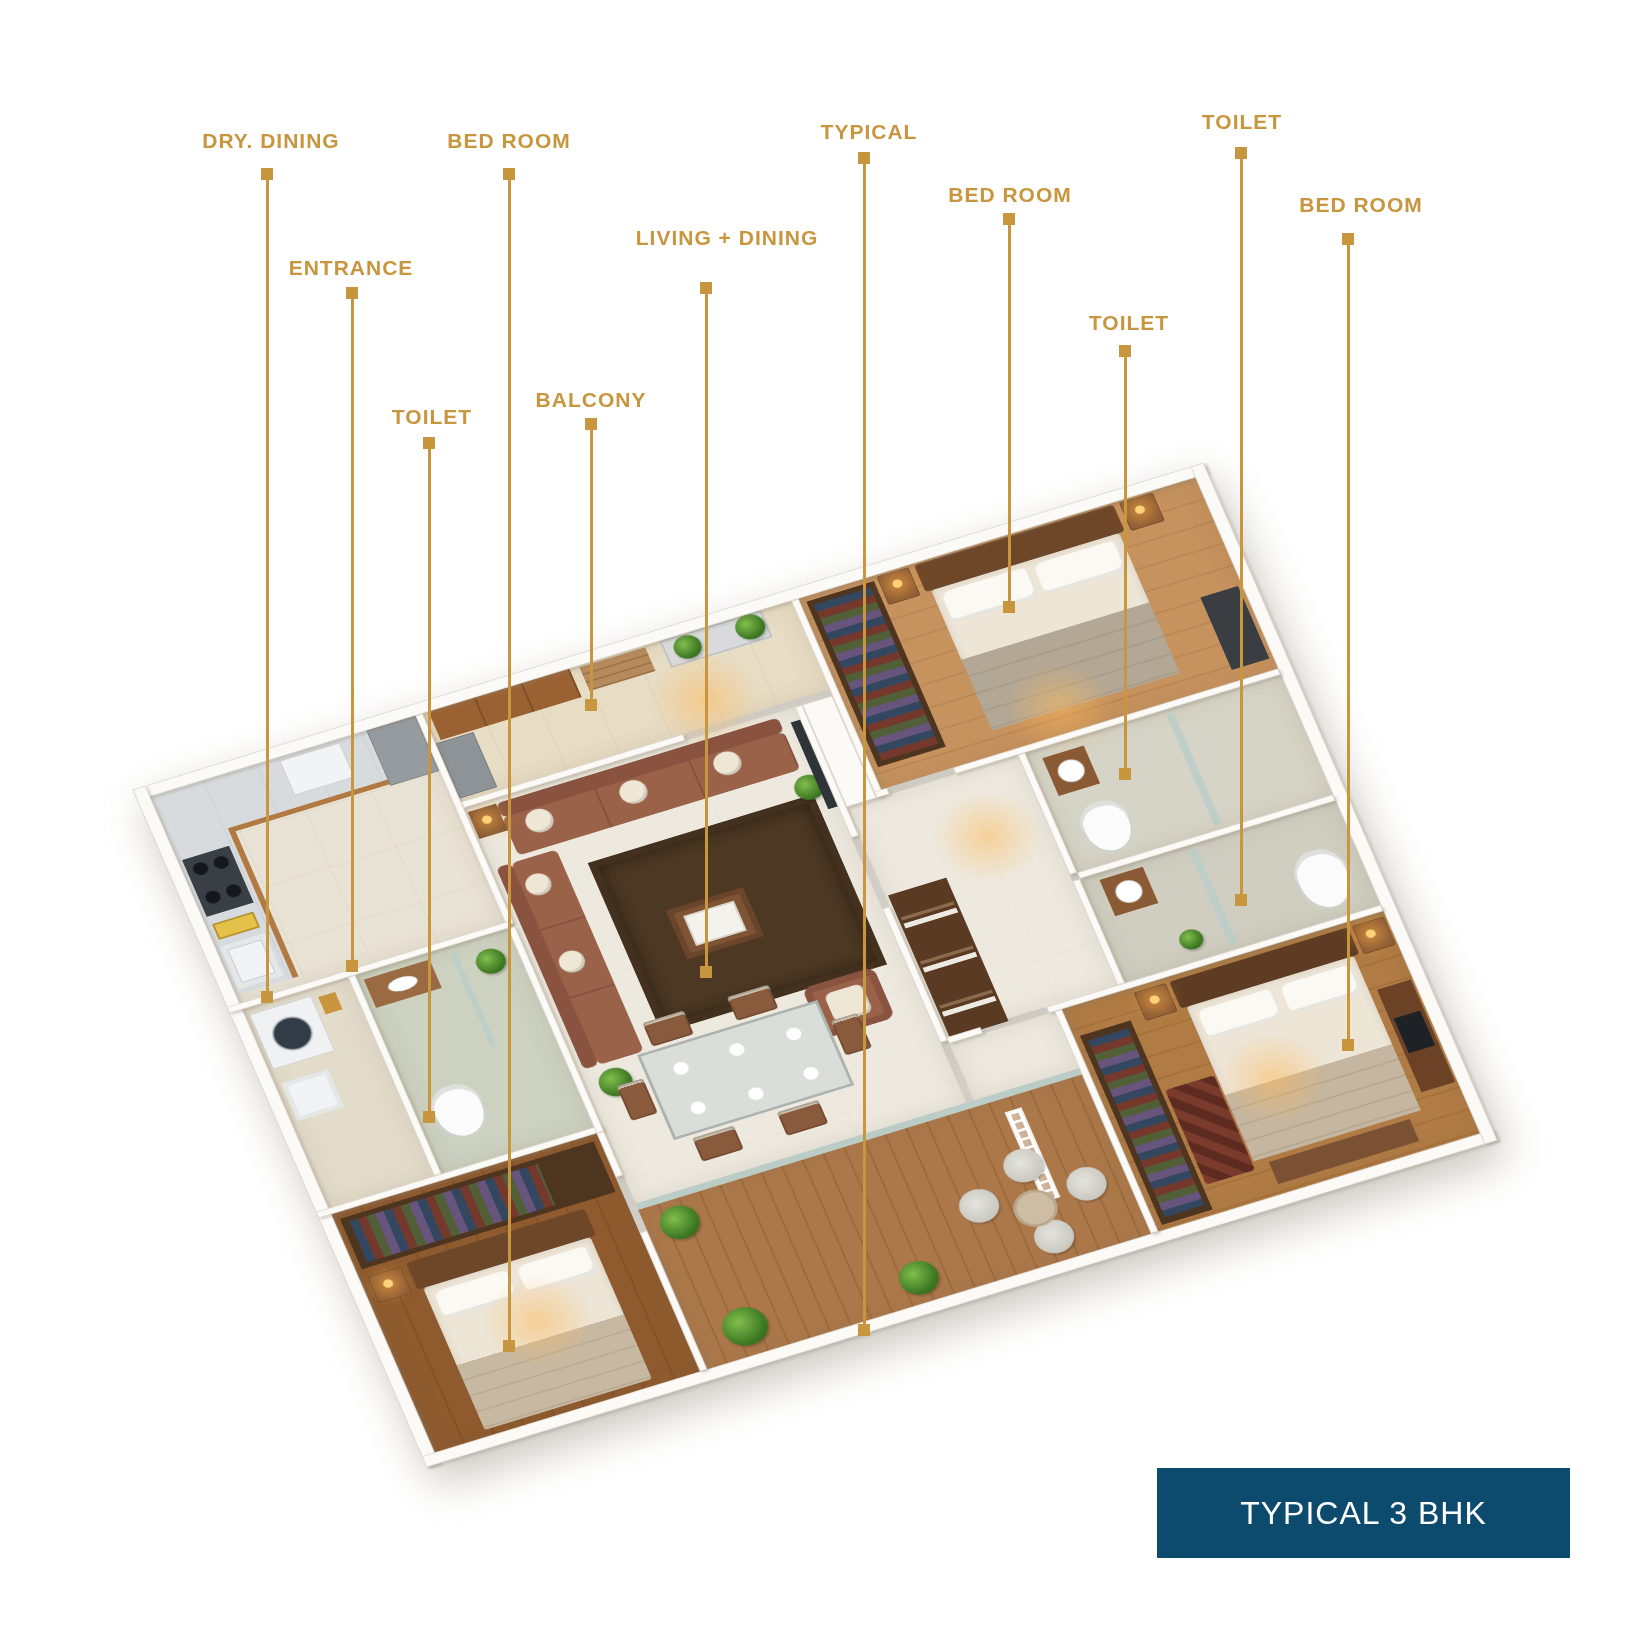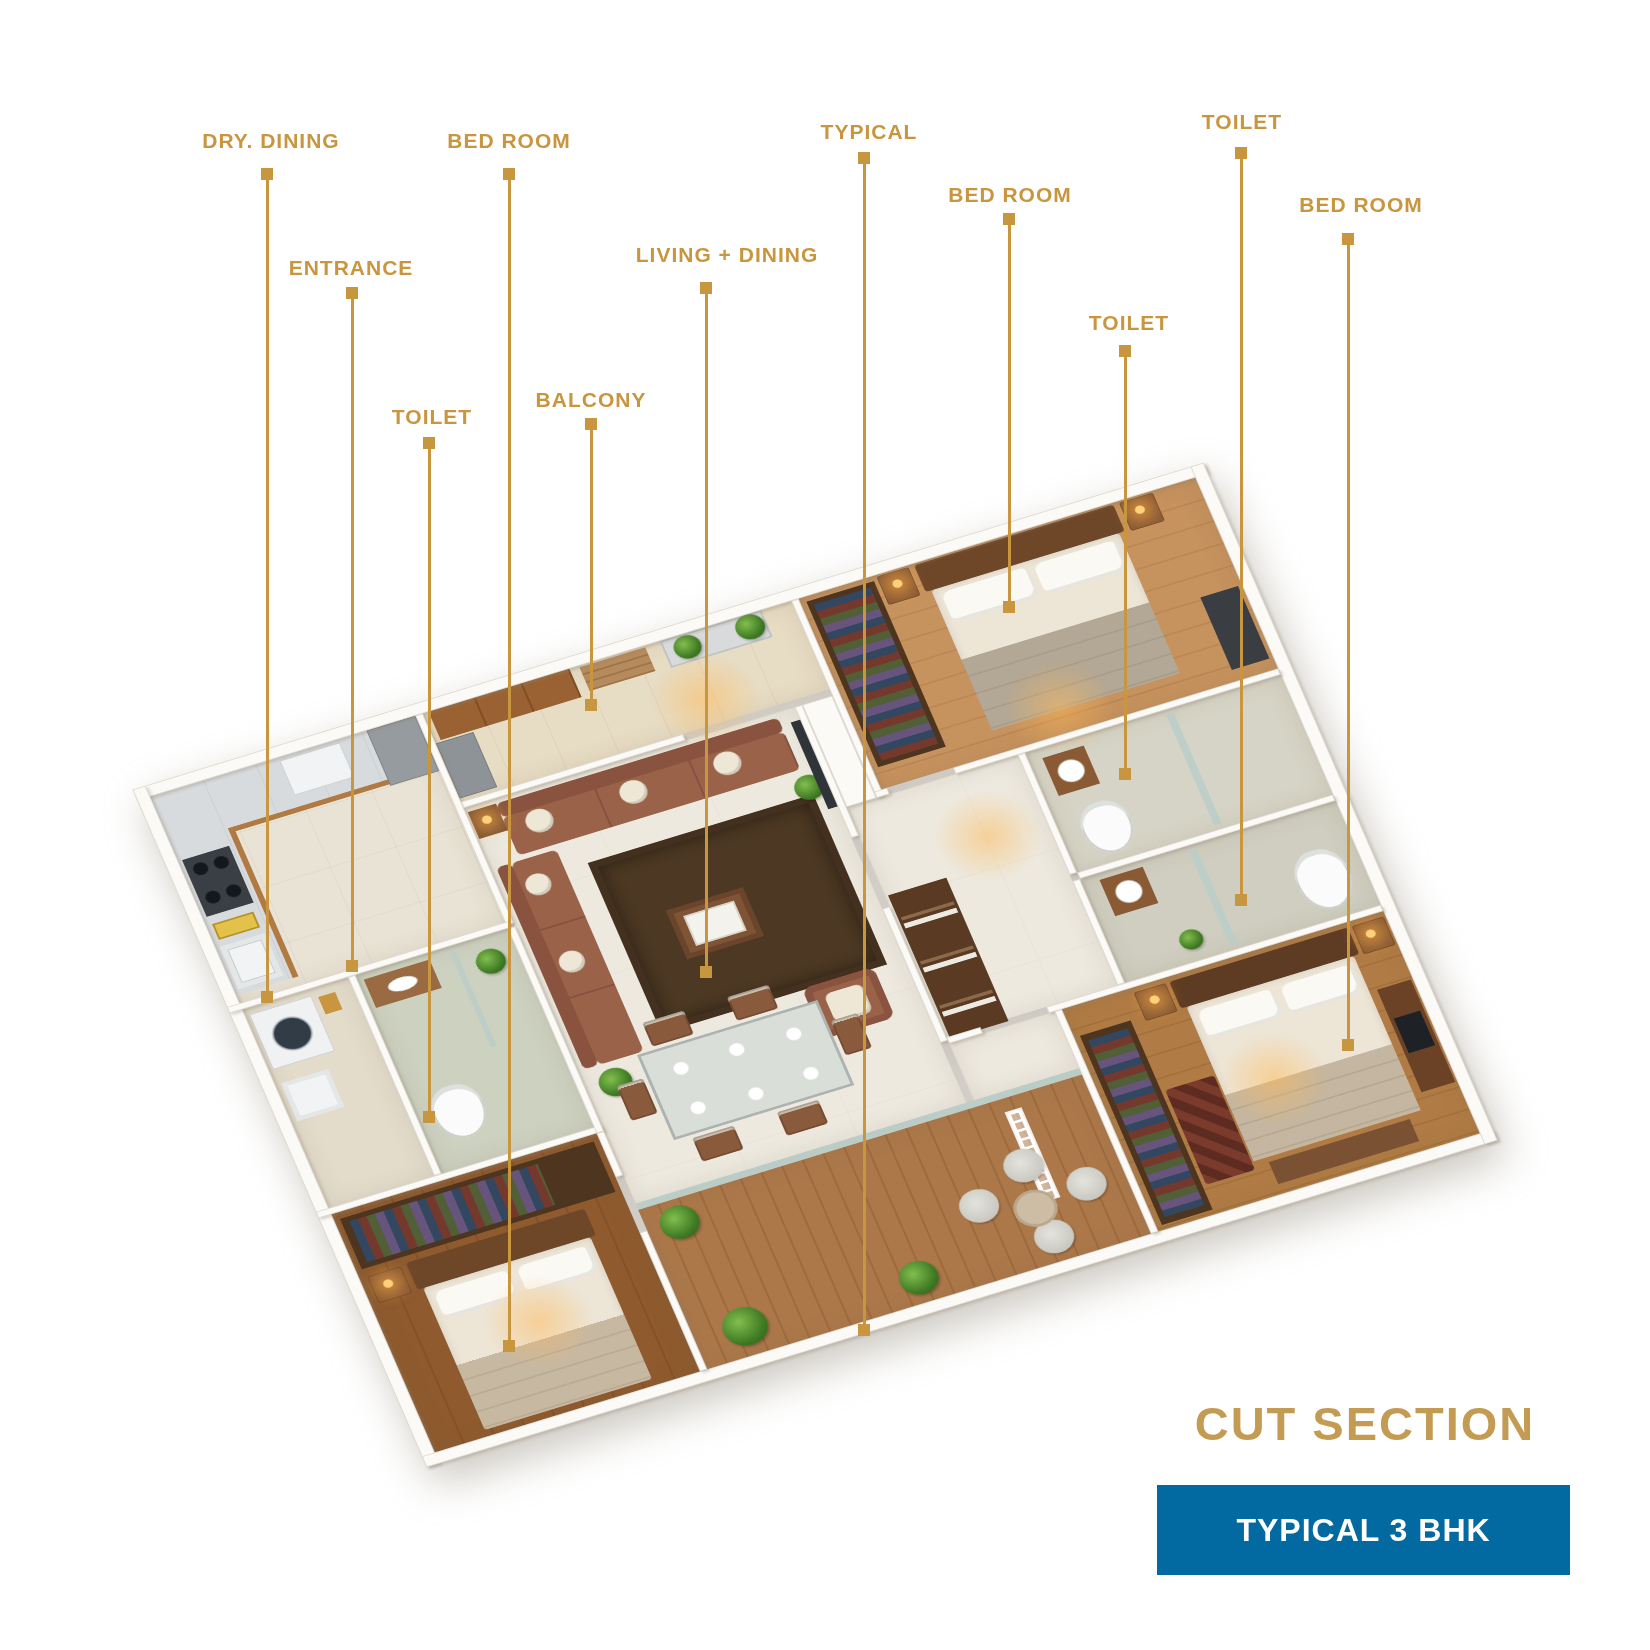--- a/index.html
+++ b/index.html
@@ -5,23 +5,23 @@
   html,body{margin:0;padding:0;background:#fff;}
   #stage{position:relative;width:1650px;height:1650px;background:#fff;overflow:hidden;
          font-family:"Liberation Sans",sans-serif;}
   
   .callout .lbl{position:absolute;transform:translate(-50%,-50%);
     font-weight:bold;font-size:21px;letter-spacing:1px;color:#C8963E;white-space:nowrap;z-index:9;}
   .callout .line{position:absolute;width:3px;background:#C8963E;z-index:8;}
   .callout .sq{position:absolute;width:12px;height:12px;background:#C8963E;z-index:9;}
   .cut-title{position:absolute;left:1163px;top:1396px;width:404px;text-align:center;
     font-weight:bold;font-size:47px;letter-spacing:2px;color:#C39B52;z-index:9;}
-  .badge{position:absolute;left:1157px;top:1468px;width:413px;height:90px;background:#0369a1;
-    color:#FFFFFF;font-weight:bold;font-size:32px;line-height:90px;letter-spacing:1px;
-    text-align:center;z-index:9;margin-top:17px;}
+  .badge{position:absolute;left:1157px;top:1468px;width:413px;height:90px;background:#0c4a6e;
+    color:#FFFFFF;font-weight:normal;font-size:32px;line-height:90px;letter-spacing:1px;
+    text-align:center;z-index:9;}
   
   .plan-wrap{position:absolute;left:245px;top:535px;width:1140px;height:860px;z-index:1;
     filter:drop-shadow(10px 16px 22px rgba(125,115,95,.40));}
   .plan2d{position:absolute;width:1140px;height:860px;transform:rotateX(33deg) rotateZ(-20deg);}
   .plan2d *{position:absolute;}
   .wall{background:#FBFAF7;box-shadow:2px 3px 3px rgba(140,130,112,.30), inset 0 0 0 1px #DFDAD2;}
   .floor{box-shadow:inset 0 0 24px rgba(120,100,70,.14);}
   .marble{background:
     repeating-linear-gradient(90deg,rgba(160,150,130,.07) 0 1px,transparent 1px 118px),
     repeating-linear-gradient(180deg,rgba(160,150,130,.07) 0 1px,transparent 1px 118px),#EDE9DF;}
@@ -266,21 +266,21 @@
     <span class="line" style="left: 507.5px; top: 173px; height: 1173px;"></span>
     <span class="sq bot" style="left: 503px; top: 1340px;"></span>
   </div>
   <div class="callout">
     <span class="lbl" style="left: 591px; top: 400px;">BALCONY</span>
     <span class="sq top" style="left: 585px; top: 418px;"></span>
     <span class="line" style="left: 589.5px; top: 423px; height: 282px;"></span>
     <span class="sq bot" style="left: 585px; top: 699px;"></span>
   </div>
   <div class="callout">
-    <span class="lbl" style="left: 727px; top: 255px;">LIVING + DINING</span>
+    <span class="lbl" style="left: 727px; top: 238px;">LIVING + DINING</span>
     <span class="sq top" style="left: 700px; top: 282px;"></span>
     <span class="line" style="left: 704.5px; top: 287px; height: 685px;"></span>
     <span class="sq bot" style="left: 700px; top: 966px;"></span>
   </div>
   <div class="callout">
     <span class="lbl" style="left: 869px; top: 132px;">TYPICAL</span>
     <span class="sq top" style="left: 858px; top: 152px;"></span>
     <span class="line" style="left: 862.5px; top: 157px; height: 1173px;"></span>
     <span class="sq bot" style="left: 858px; top: 1324px;"></span>
   </div>
@@ -302,16 +302,15 @@
     <span class="line" style="left: 1239.5px; top: 152px; height: 748px;"></span>
     <span class="sq bot" style="left: 1235px; top: 894px;"></span>
   </div>
   <div class="callout">
     <span class="lbl" style="left: 1361px; top: 205px;">BED ROOM</span>
     <span class="sq top" style="left: 1342px; top: 233px;"></span>
     <span class="line" style="left: 1346.5px; top: 238px; height: 807px;"></span>
     <span class="sq bot" style="left: 1342px; top: 1039px;"></span>
   </div>
 
-  <div class="cut-title">CUT SECTION</div>
   <div class="badge">TYPICAL 3 BHK</div>
 
 </div>
 
 </body></html>

